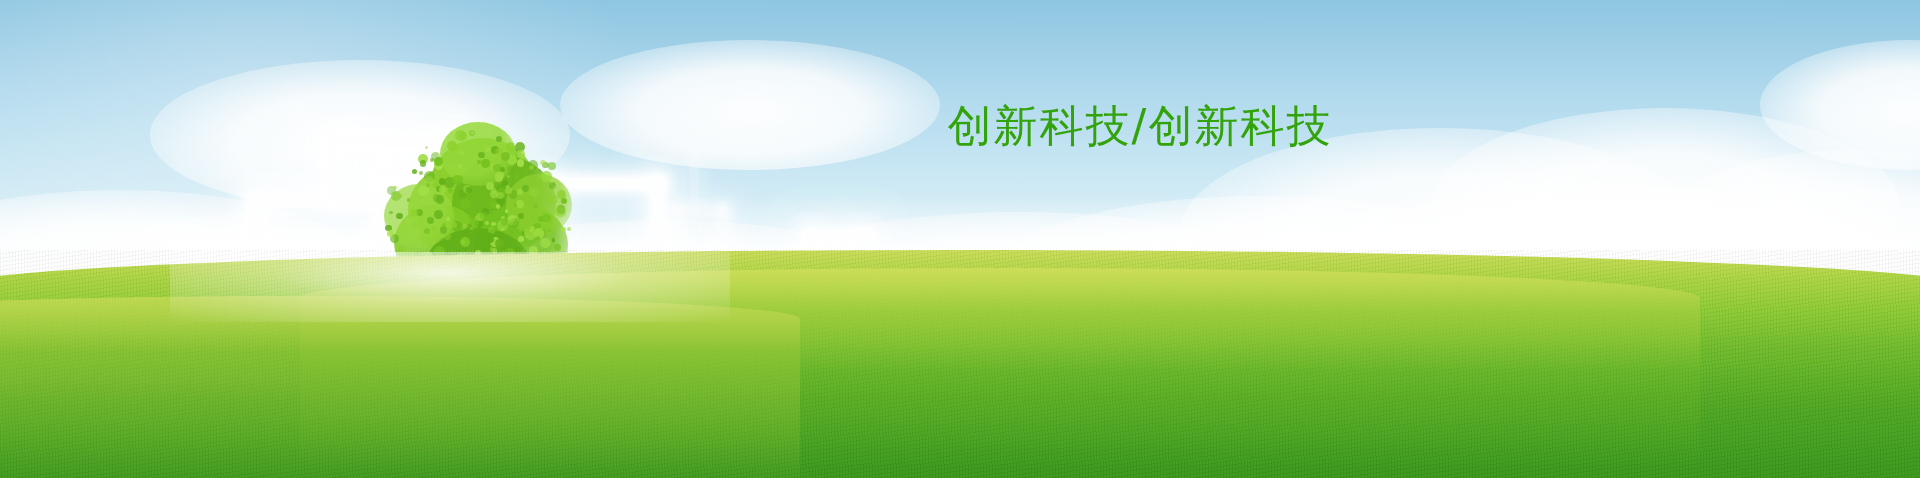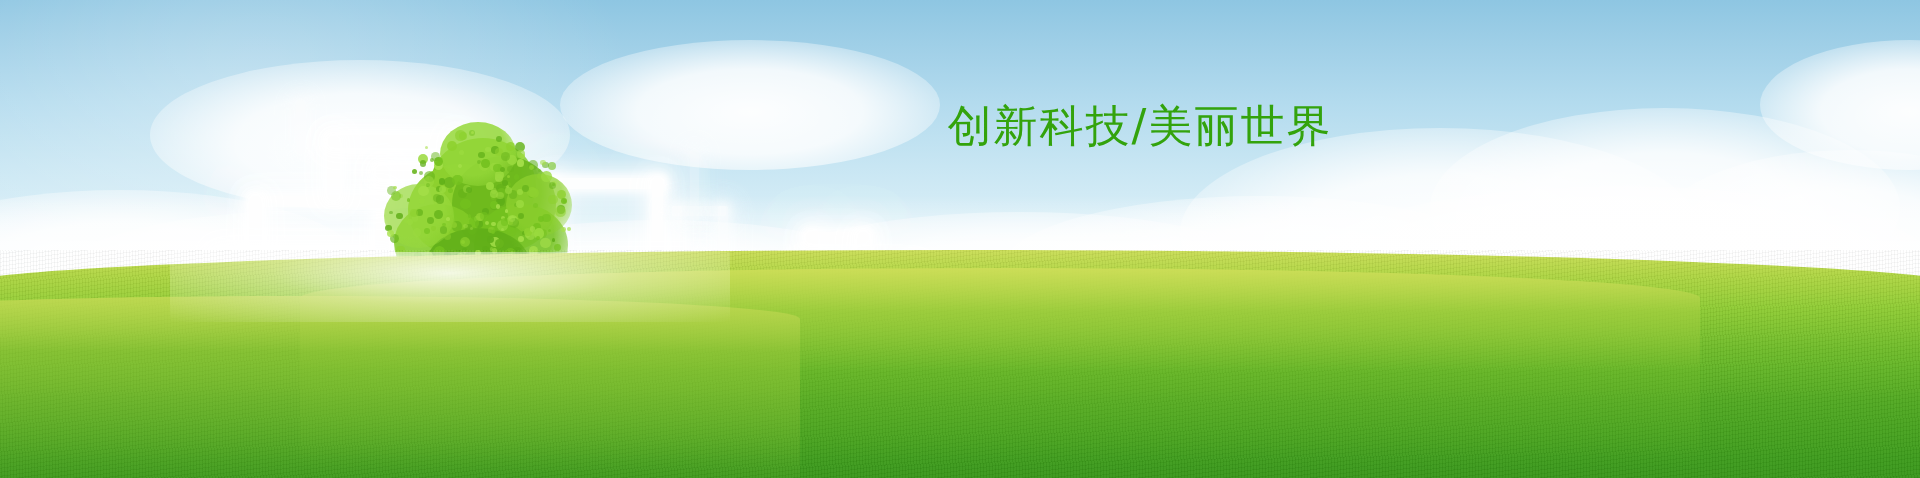--- a/index.html
+++ b/index.html
@@ -565,16 +565,16 @@
     <div class="field">
       <div class="field-texture"></div>
 
     </div>
     <div class="field-ridge"></div>
     <div class="field-ridge2"></div>
   </div>
   <div class="ground-glow"></div>
 
   <div class="headline-block">
-    <h2 class="subheadline">创新科技/美丽世界</h2>
+    <h2 class="subheadline">创新科技/创新科技</h2>
   </div>
 
 </div>
 
 </body></html>

